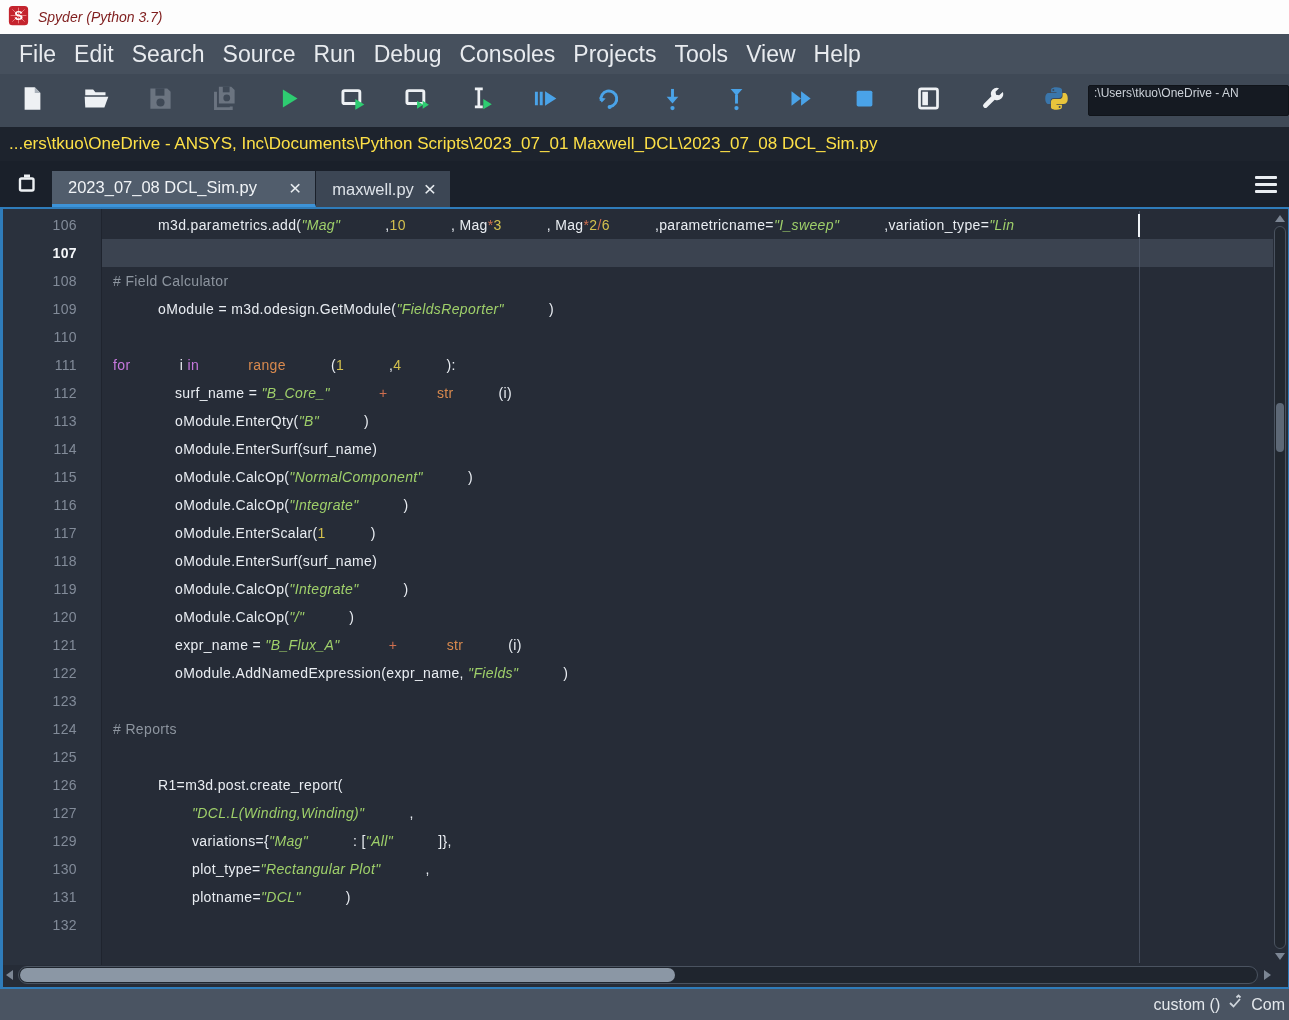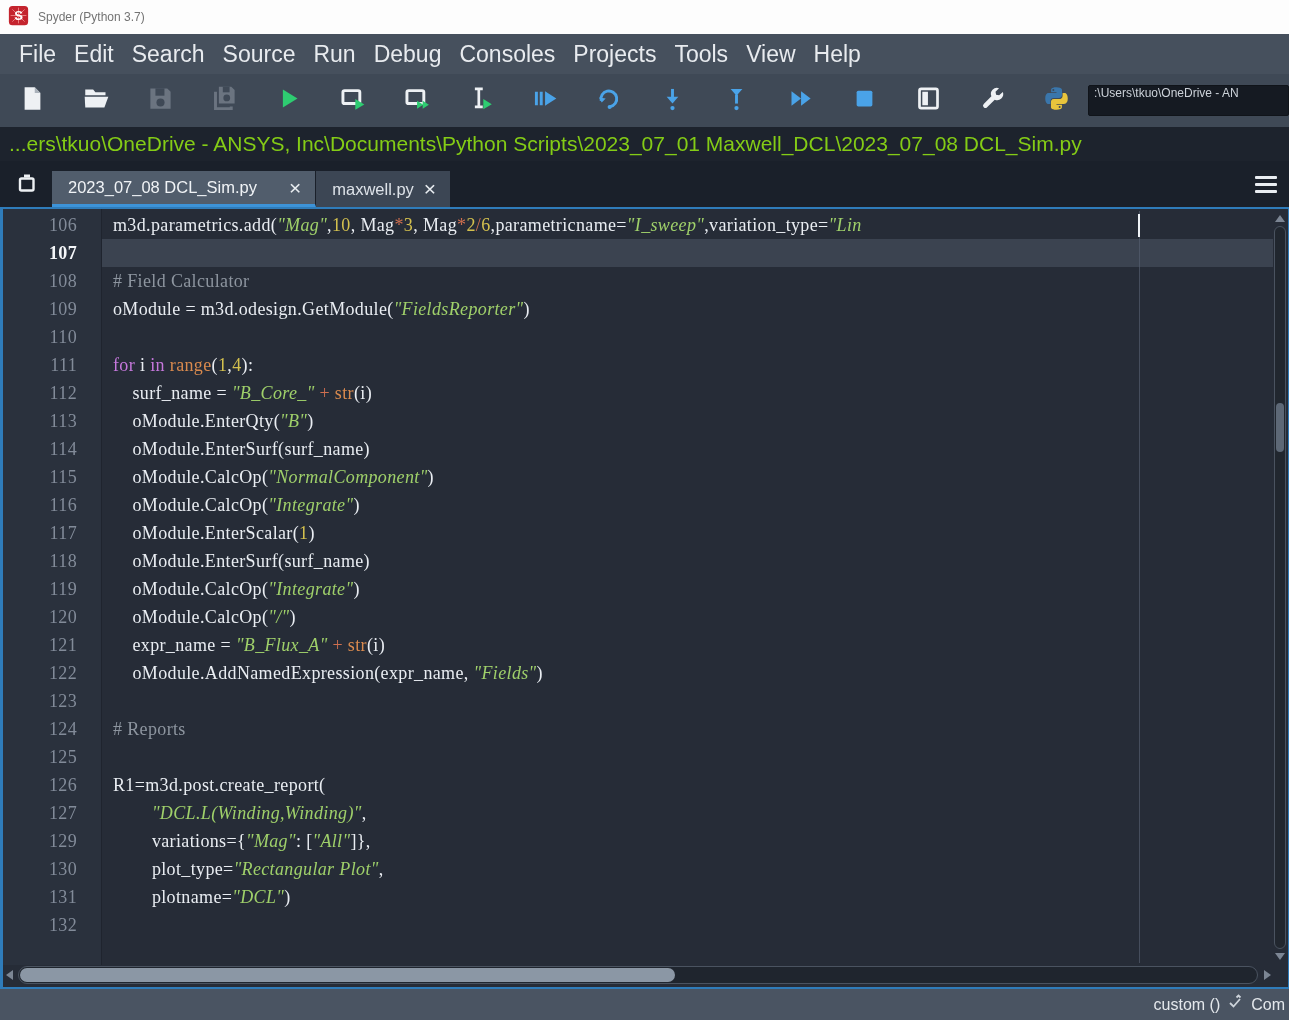--- a/index.html
+++ b/index.html
@@ -2,67 +2,67 @@
 <html><head>
 <meta charset="utf-8">
 <style>
   * { margin:0; padding:0; box-sizing:border-box; }
   html,body { width:1289px; height:1020px; overflow:hidden; }
   body { font-family:"Liberation Sans", sans-serif; background:#ffffff; position:relative; }
 
   
   .titlebar { position:absolute; left:0; top:0; width:1289px; height:34px;
     background:#fdfdfd; display:flex; align-items:center; gap:9px; padding-left:8px; }
-  .titlebar .title { font-size:12px; color:#737373; }
+  .titlebar .title { font-size:14px; color:#7f1d1d;font-style:italic; }
 
   
   .menubar { position:absolute; left:0; top:34px; width:1289px; height:40px;
     background:#46505d; display:flex; align-items:center; padding-left:10px; }
   .menu-item { color:#e8ebef; font-size:23px; padding:0 9px; cursor:default; }
 
   
   .toolbar { position:absolute; left:0; top:74px; width:1289px; height:53px;
     background:#3f4956; display:flex; align-items:center; }
   .tbtn { width:64px; height:53px; display:flex; align-items:center; justify-content:center; }
   .tbtn svg { width:27px; height:27px; }
   .wd-input { position:absolute; right:0; top:11px; width:201px; height:31px;
     background:#151a22; border:1px solid #10141a; color:#ccd2d9; font-size:12px;
     padding:0 0 0 5px; white-space:nowrap; overflow:hidden; font-family:"Liberation Sans",sans-serif; border-radius:2px; }
 
   
   .pathbar { position:absolute; left:0; top:127px; width:1289px; height:34px;
     background:#1d232d; display:flex; align-items:center; padding-left:9px; }
-  .pathbar span { color:#84cc16; font-size:21px; white-space:nowrap; }
+  .pathbar span { color:#fde047; font-size:17px; white-space:nowrap; }
 
   
   .tabbar { position:absolute; left:0; top:161px; width:1289px; height:46px; background:#1a202a; }
   .browse-tabs { position:absolute; left:10px; top:12px; width:34px; height:26px;
     display:flex; align-items:center; justify-content:center; }
   .tabs { position:absolute; left:52px; top:10px; height:36px; display:flex; }
   .tab { height:36px; display:flex; align-items:center; gap:10px; padding:0 14px 0 16px;
     font-size:16.5px; color:#dde2e8; background:#3c4654; border-right:1px solid #1a202a; }
   .tab.active { background:#515d6c; color:#f0f3f6; border-bottom:3px solid #3d93d8;gap:32px; }
   .tab .close { font-size:21px; line-height:16px; color:#e9edf1; }
   .kebab { position:absolute; right:12px; top:15px; width:22px; height:17px;
     display:flex; flex-direction:column; justify-content:space-between; }
   .kebab i { display:block; height:3px; background:#e9edf1; border-radius:1px; }
 
   
   .editor { position:absolute; left:0; top:207px; width:1289px; height:782px;
     background:#262c37; border:1px solid #2f7cba; border-left-width:3px; border-top-width:2px; border-bottom-width:2px; }
   .gutter-bg { position:absolute; left:0; top:0; bottom:22px; width:99px;
     background:#2a313d; border-right:1px solid #1f242e; }
   .rows { position:absolute; left:0; top:2px; width:1270px; height:758px; overflow:hidden;
-    font-family:Liberation Serif, serif; font-size:18px; letter-spacing:0.36px; }
+    font-family:Liberation Sans, sans-serif; font-size:14px; letter-spacing:0.36px; }
   .row { height:28px; display:flex; align-items:center; }
   .gut { width:99px; padding-right:25px; text-align:right; color:#828b99; flex:none; }
   .row.cur .gut { color:#f4f6f9; font-weight:bold; }
   .src { flex:1; padding-left:11px; white-space:pre; overflow:hidden; height:28px; line-height:28px; color:#e9edf2; }
   .row.cur .src { background:#3b4350; }
-  .tk-p { color:#e9edf2; } .tk-s { color:#9fd06a; font-style:italic; }
+  .tk-p { color:#e9edf2;margin-left:45px; } .tk-s { color:#9fd06a; font-style:italic; }
   .tk-n { color:#d3c04e; } .tk-k { color:#c678dd;text-align:center; } .tk-b { color:#d98a4e; }
   .tk-o { color:#cf6f4f; } .tk-c { color:#8d959f; }
   .edge-line { position:absolute; left:1136px; top:2px; bottom:24px; width:1px; background:#566070; opacity:.65; }
   .caret { position:absolute; left:1135px; top:5px; width:2px; height:23px; background:#eef2f6; }
 
   
   .vscroll { position:absolute; right:1px; top:2px; bottom:24px; width:14px; }
   .vtrack { position:absolute; left:1px; right:1px; top:15px; bottom:14px;
     border:1px solid #4a5360; border-radius:7px; background:#21272f; }
   .vthumb { position:absolute; left:3px; width:8px; top:192px; height:49px; background:#5d6876; border-radius:4px; }

